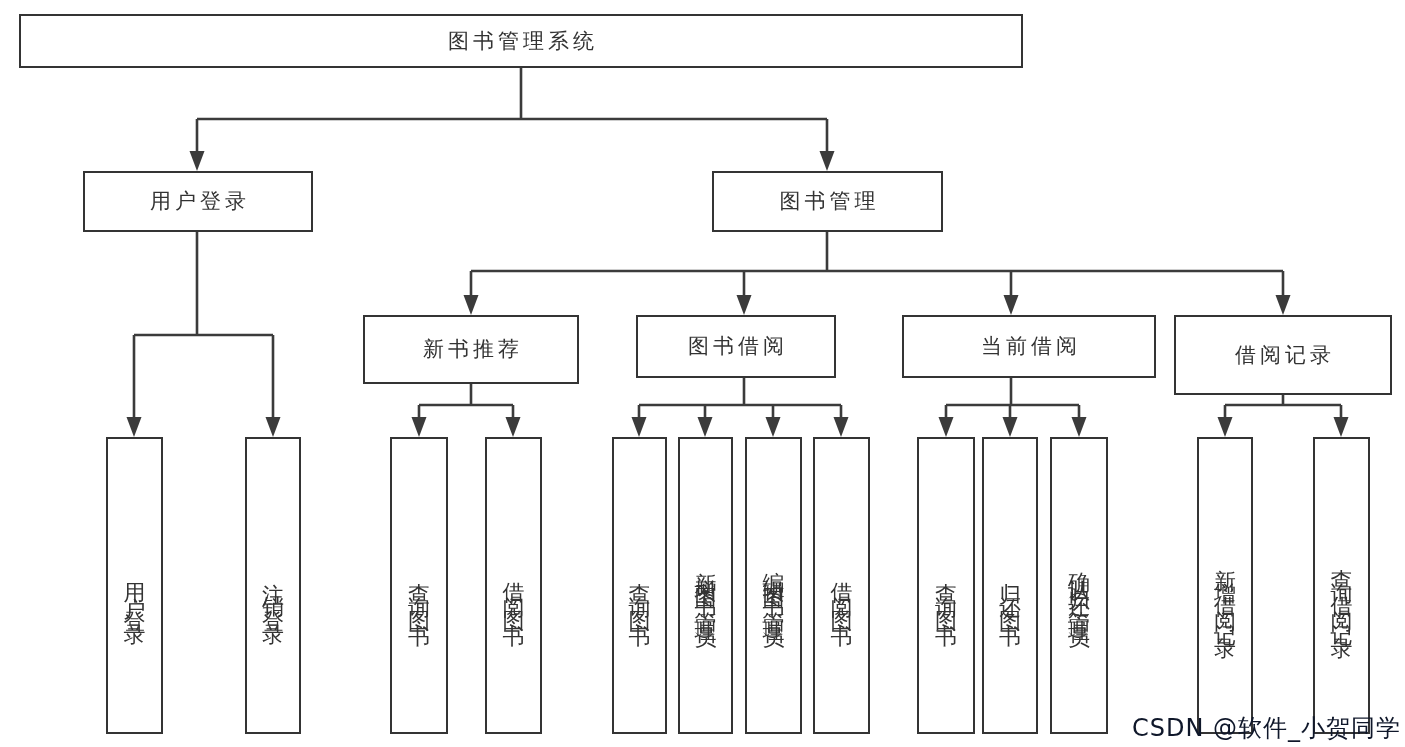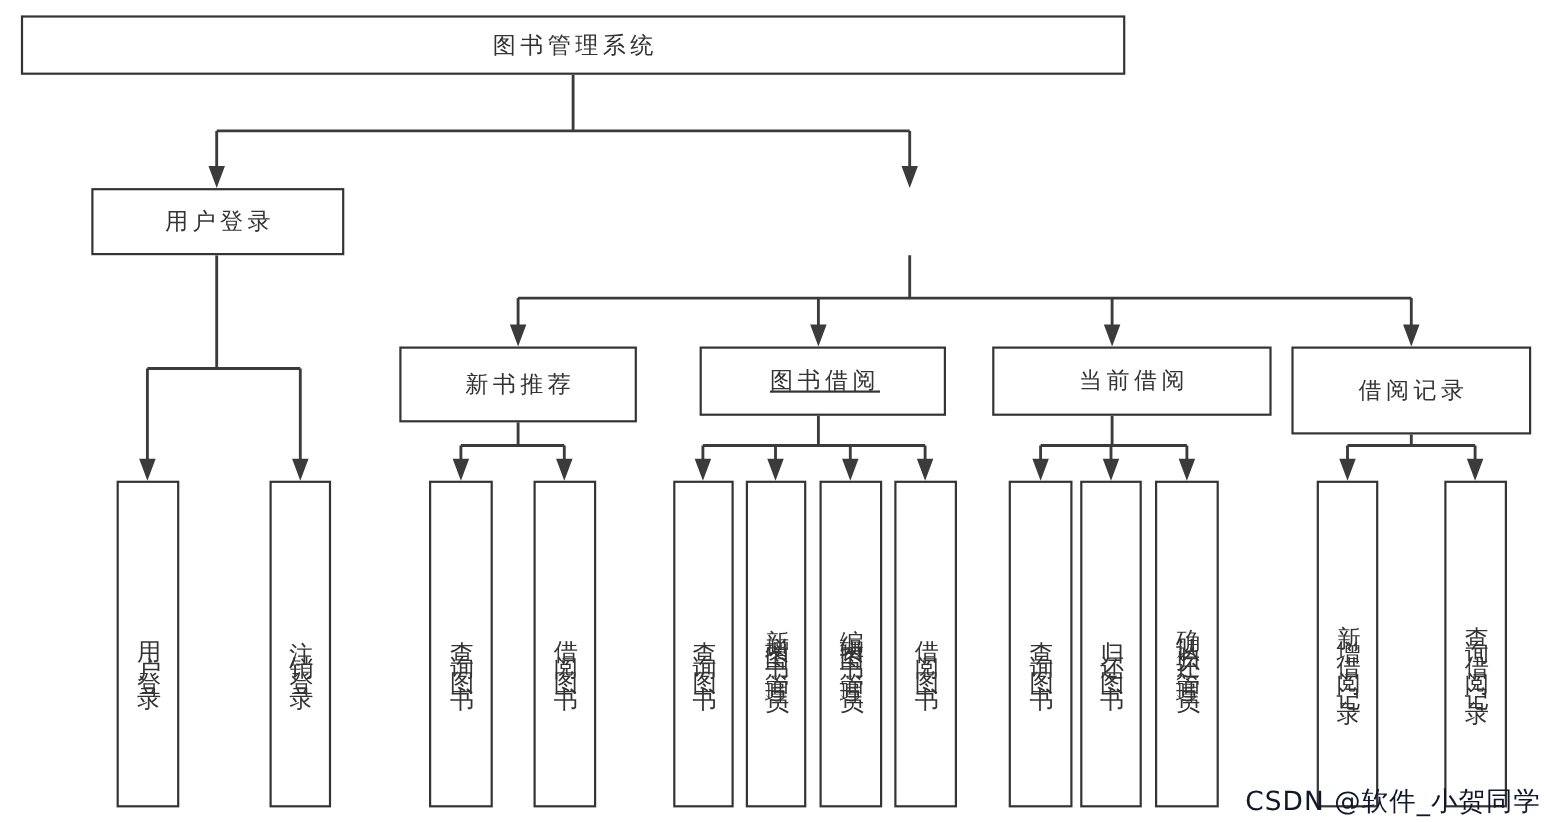--- a/index.html
+++ b/index.html
@@ -96,23 +96,24 @@
       M938.5 417 L953.5 417 L946 437 Z
       M1002.5 417 L1017.5 417 L1010 437 Z
       M1071.5 417 L1086.5 417 L1079 437 Z
       M1217.5 417 L1232.5 417 L1225 437 Z
       M1333.5 417 L1348.5 417 L1341 437 Z"></path>
   </svg>
 
   <div class="node hnode" style="left:19px; top:14px; width:1004px; height:54px;">图书管理系统</div>
 
   <div class="node hnode" style="left:83px; top:171px; width:230px; height:61px;">用户登录</div>
+  <div class="node hnode" style="left:712px; top:171px; width:231px; height:61px;">图书管理</div>
 
   <div class="node hnode" style="left:363px; top:315px; width:216px; height:69px;">新书推荐</div>
-  <div class="node hnode" style="left:636px; top:315px; width:224px; height:63px;text-decoration:underline;">图书借阅</div>
+  <div class="node hnode" style="left:636px; top:315px; width:200px; height:63px;">图书借阅</div>
   <div class="node hnode" style="left:902px; top:315px; width:254px; height:63px;">当前借阅</div>
   <div class="node hnode" style="left:1174px; top:315px; width:218px; height:80px;">借阅记录</div>
 
   <div class="node leaf" style="left:106px; top:437px; width:57px; height:297px;">用户登录</div>
   <div class="node leaf" style="left:245px; top:437px; width:56px; height:297px;">注销登录</div>
 
   <div class="node leaf" style="left:390px; top:437px; width:58px; height:297px;">查询图书</div>
   <div class="node leaf" style="left:485px; top:437px; width:57px; height:297px;">借阅图书</div>
 
   <div class="node leaf" style="left:612px; top:437px; width:55px; height:297px;">查询图书</div>

